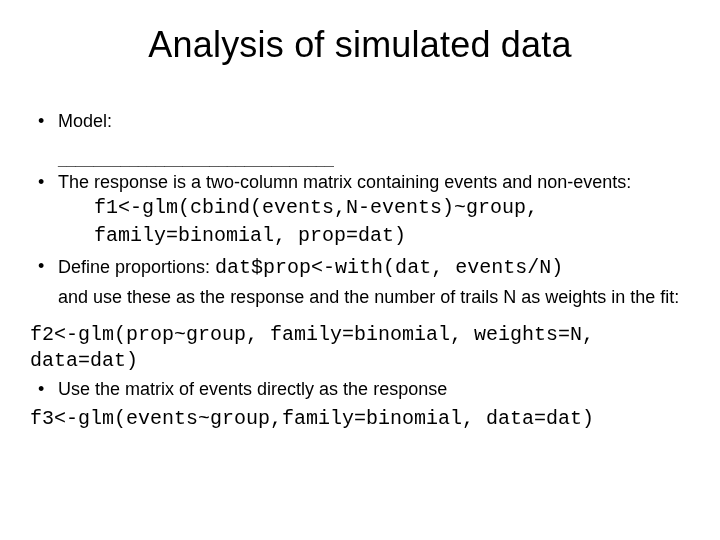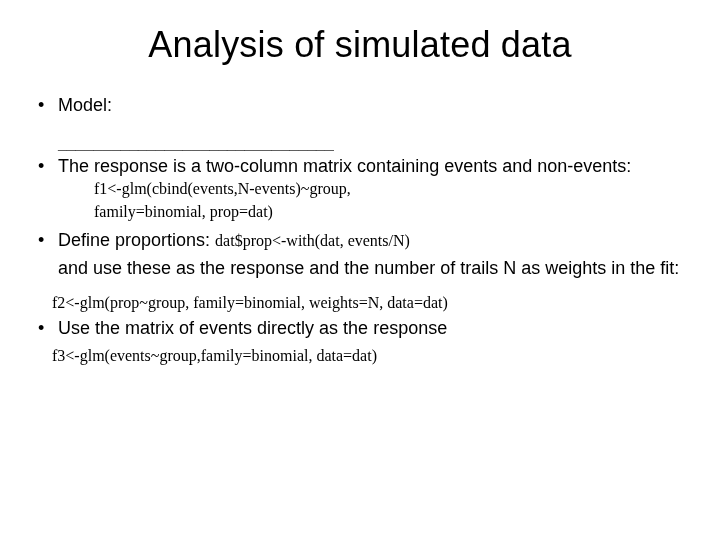--- a/index.html
+++ b/index.html
@@ -14,21 +14,21 @@
   .slide {
     box-sizing: border-box;
     width: 720px;
     height: 540px;
     padding: 18px 30px 20px 30px;
   }
   .title {
     font-size: 36px;
     font-weight: 400;
     text-align: center;
-    margin: 6px 0 28px 0;
+    margin: 6px 0 44px 0;
     letter-spacing: 0.2px;
   }
   ul.main {
     list-style: none;
     margin: 0;
     padding: 0;
     font-size: 18px;
     line-height: 1.25;
   }
   ul.main > li {
@@ -50,29 +50,28 @@
     font-weight: 700;
   }
   .sub {
     margin-left: 36px;
     font-size: 16px;
     line-height: 1.3;
     margin-top: 2px;
     margin-bottom: 2px;
   }
   .sub2 {
-    margin-left: 22px;
     font-size: 16px;
     line-height: 1.3;
     margin-top: 2px;
     margin-bottom: 4px;
   }
   .code-inline {
-    font-family: Liberation Serif, serif;
-    font-size: 16px;
+    font-family: Liberation Mono, monospace;
+    font-size: 20px;
   }
   .after-bullet {
     margin-left: 28px;
     font-size: 18px;
     line-height: 1.25;
     margin-bottom: 13px;
   }
 </style>
 </head>
 <body>

